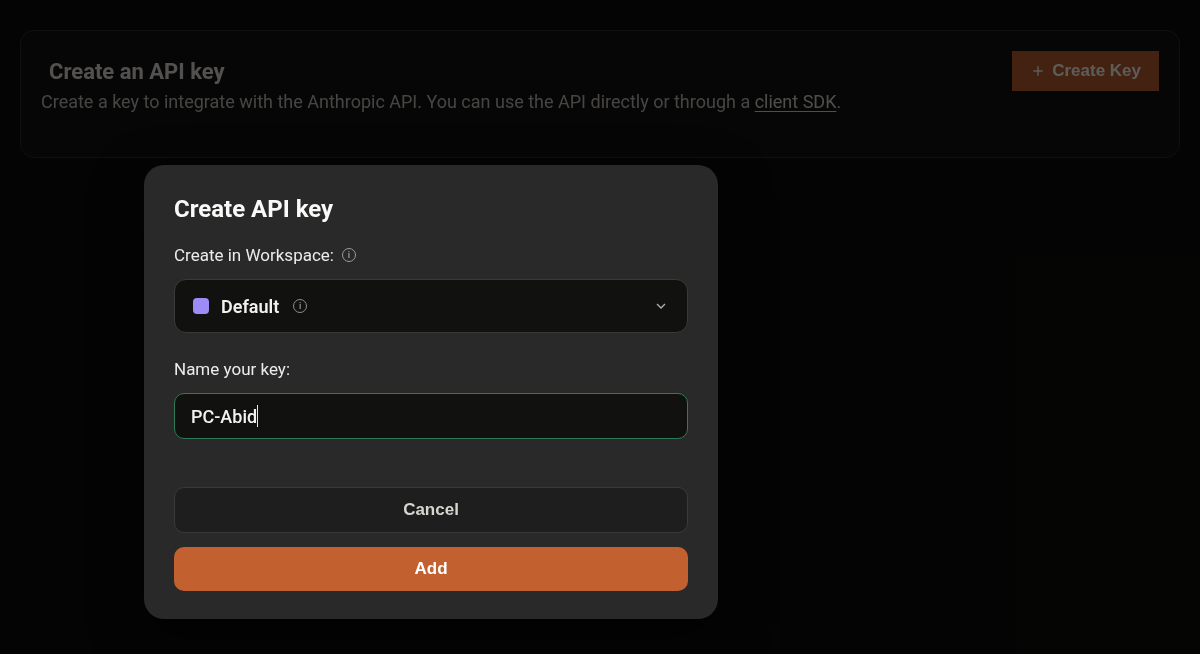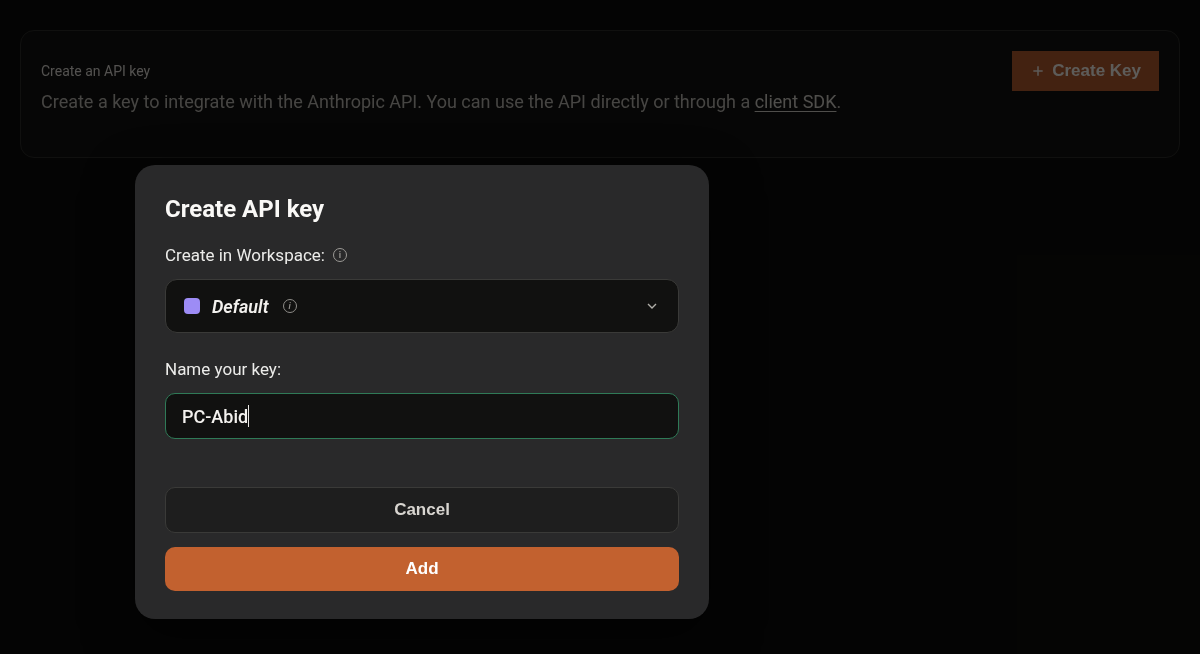--- a/index.html
+++ b/index.html
@@ -24,23 +24,24 @@
     border-radius: 14px;
     padding: 20px 20px 18px 20px;
     background: #121211;
   }
   .panel-header {
     display: flex;
     justify-content: space-between;
     align-items: center;
   }
   .panel-title {
-    font-size: 14px;
-    font-weight: 400;
+    font-size: 22px;
+    font-weight: 700;
     color: #d9d6d1;
+    margin-left: 8px;
   }
   .create-key-btn {
     display: inline-flex;
     align-items: center;
     gap: 6px;
     background: #b05a2e;
     color: #f5f1eb;
     border: none;
     border-radius: 0;
     padding: 10px 18px;
@@ -63,21 +64,21 @@
   
   .dim {
     position: absolute;
     inset: 0;
     background: rgba(0,0,0,0.62);
   }
 
   
   .modal {
     position: absolute;
-    left: 135px;
+    left: 144px;
     top: 165px;
     width: 574px;
     background: #29292a;
     border-radius: 20px;
     padding: 30px 30px 28px 30px;
     box-shadow: 0 18px 50px rgba(0,0,0,0.55);
   }
   .modal-title {
     font-size: 24px;
     font-weight: 700;
@@ -112,21 +113,20 @@
     height: 54px;
     background: #111110;
     border: 1px solid #3a3a38;
     border-radius: 12px;
     display: flex;
     align-items: center;
     justify-content: space-between;
     padding: 0 18px;
     cursor: pointer;
     margin-bottom: 26px;
-    font-style: italic;
   }
   .ws-left {
     display: flex;
     align-items: center;
     gap: 12px;
   }
   .ws-swatch {
     width: 16px; height: 16px;
     background: #9d8cf5;
     border-radius: 4px;

